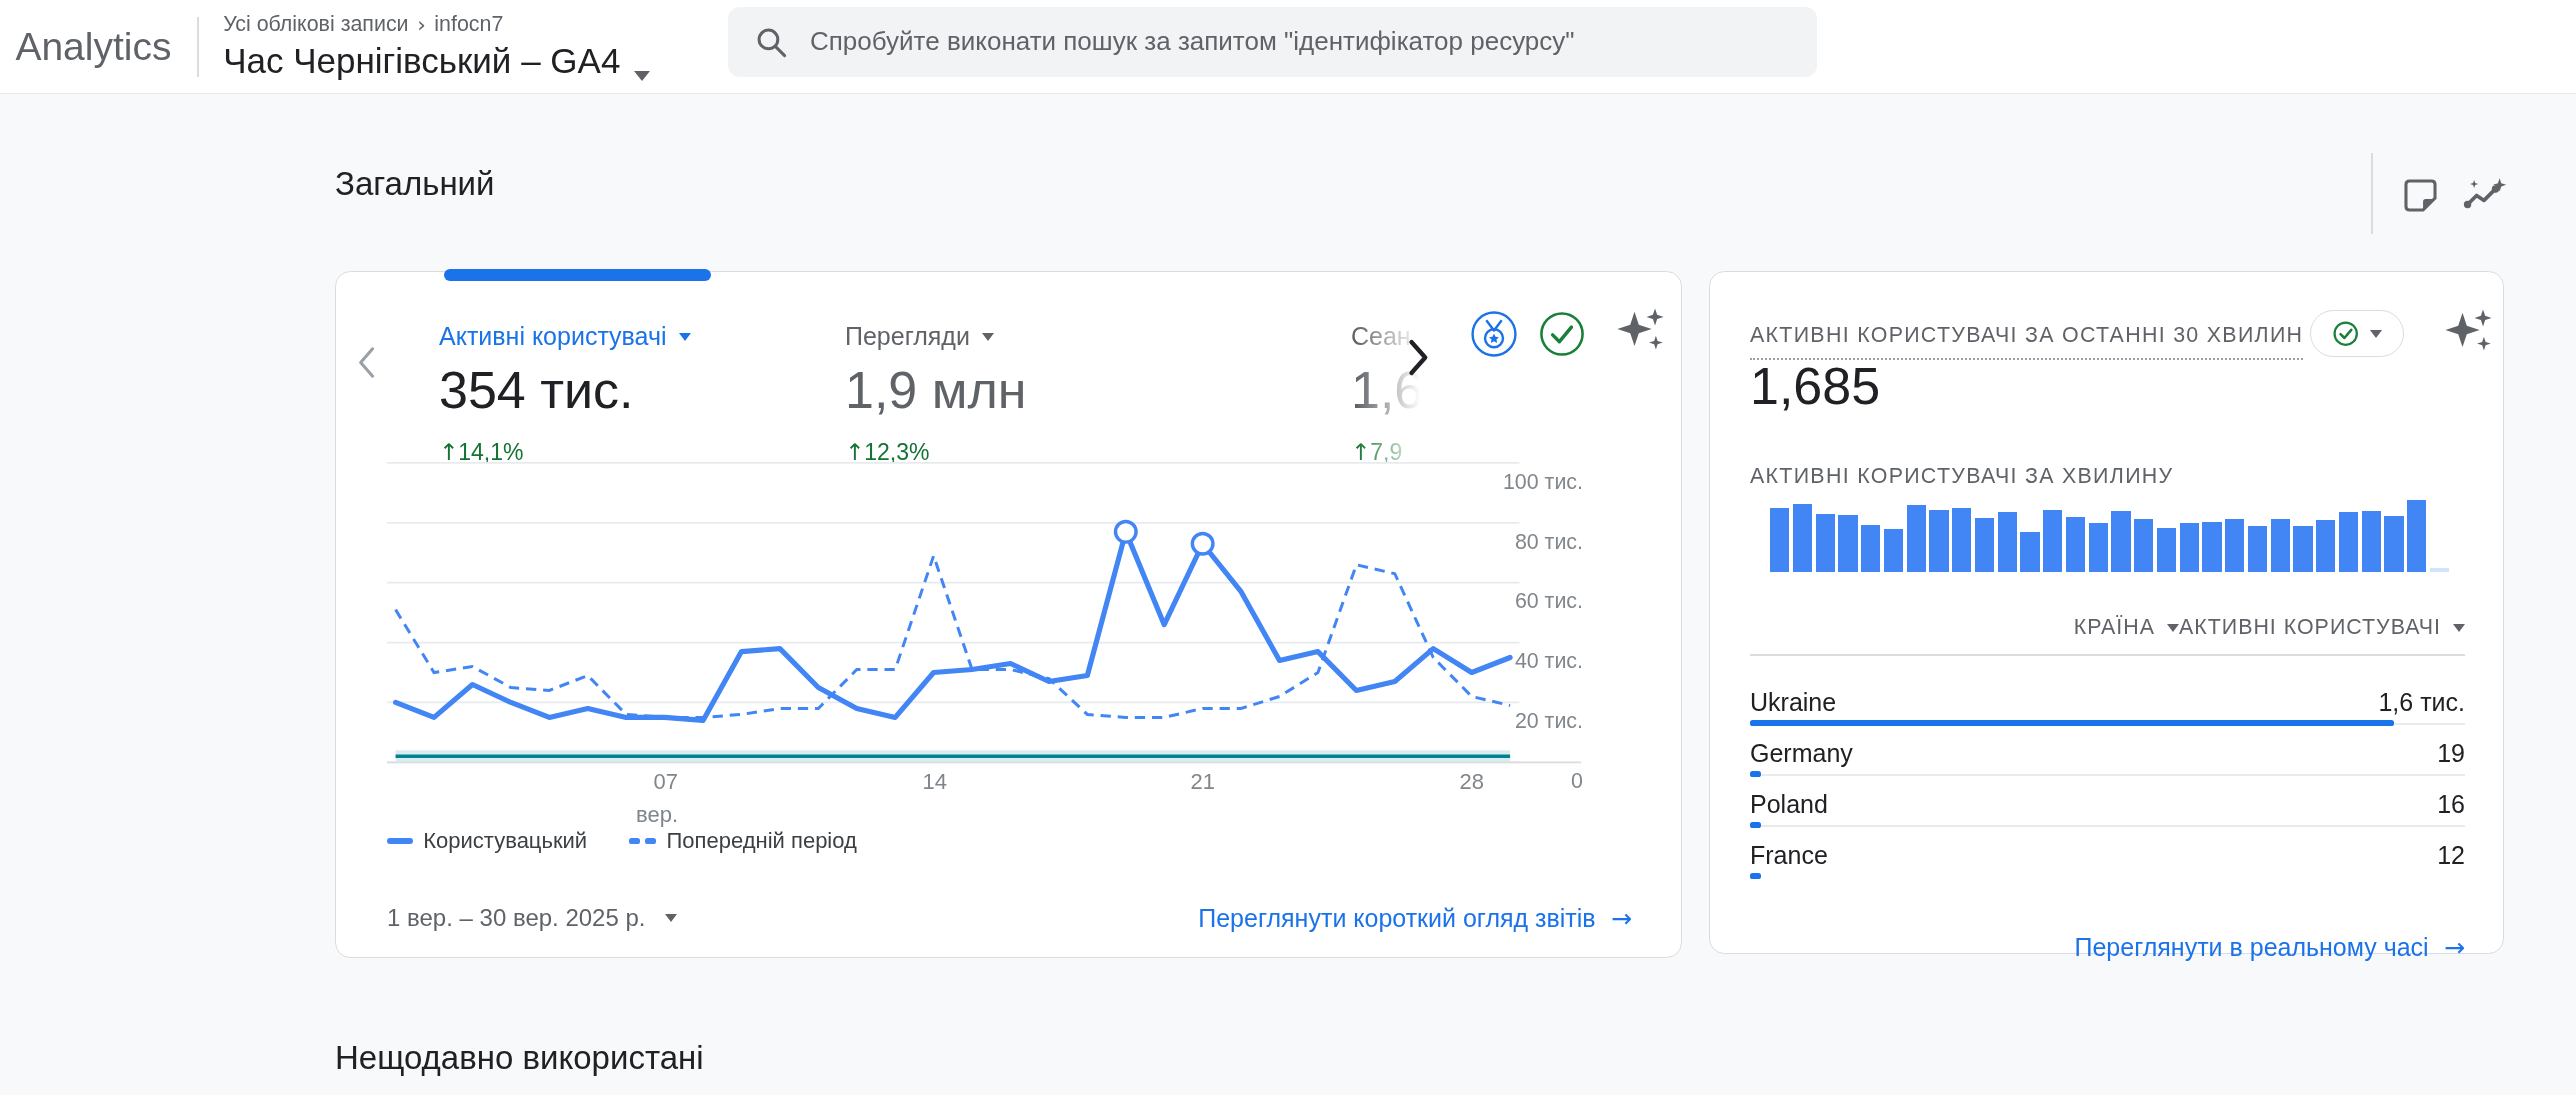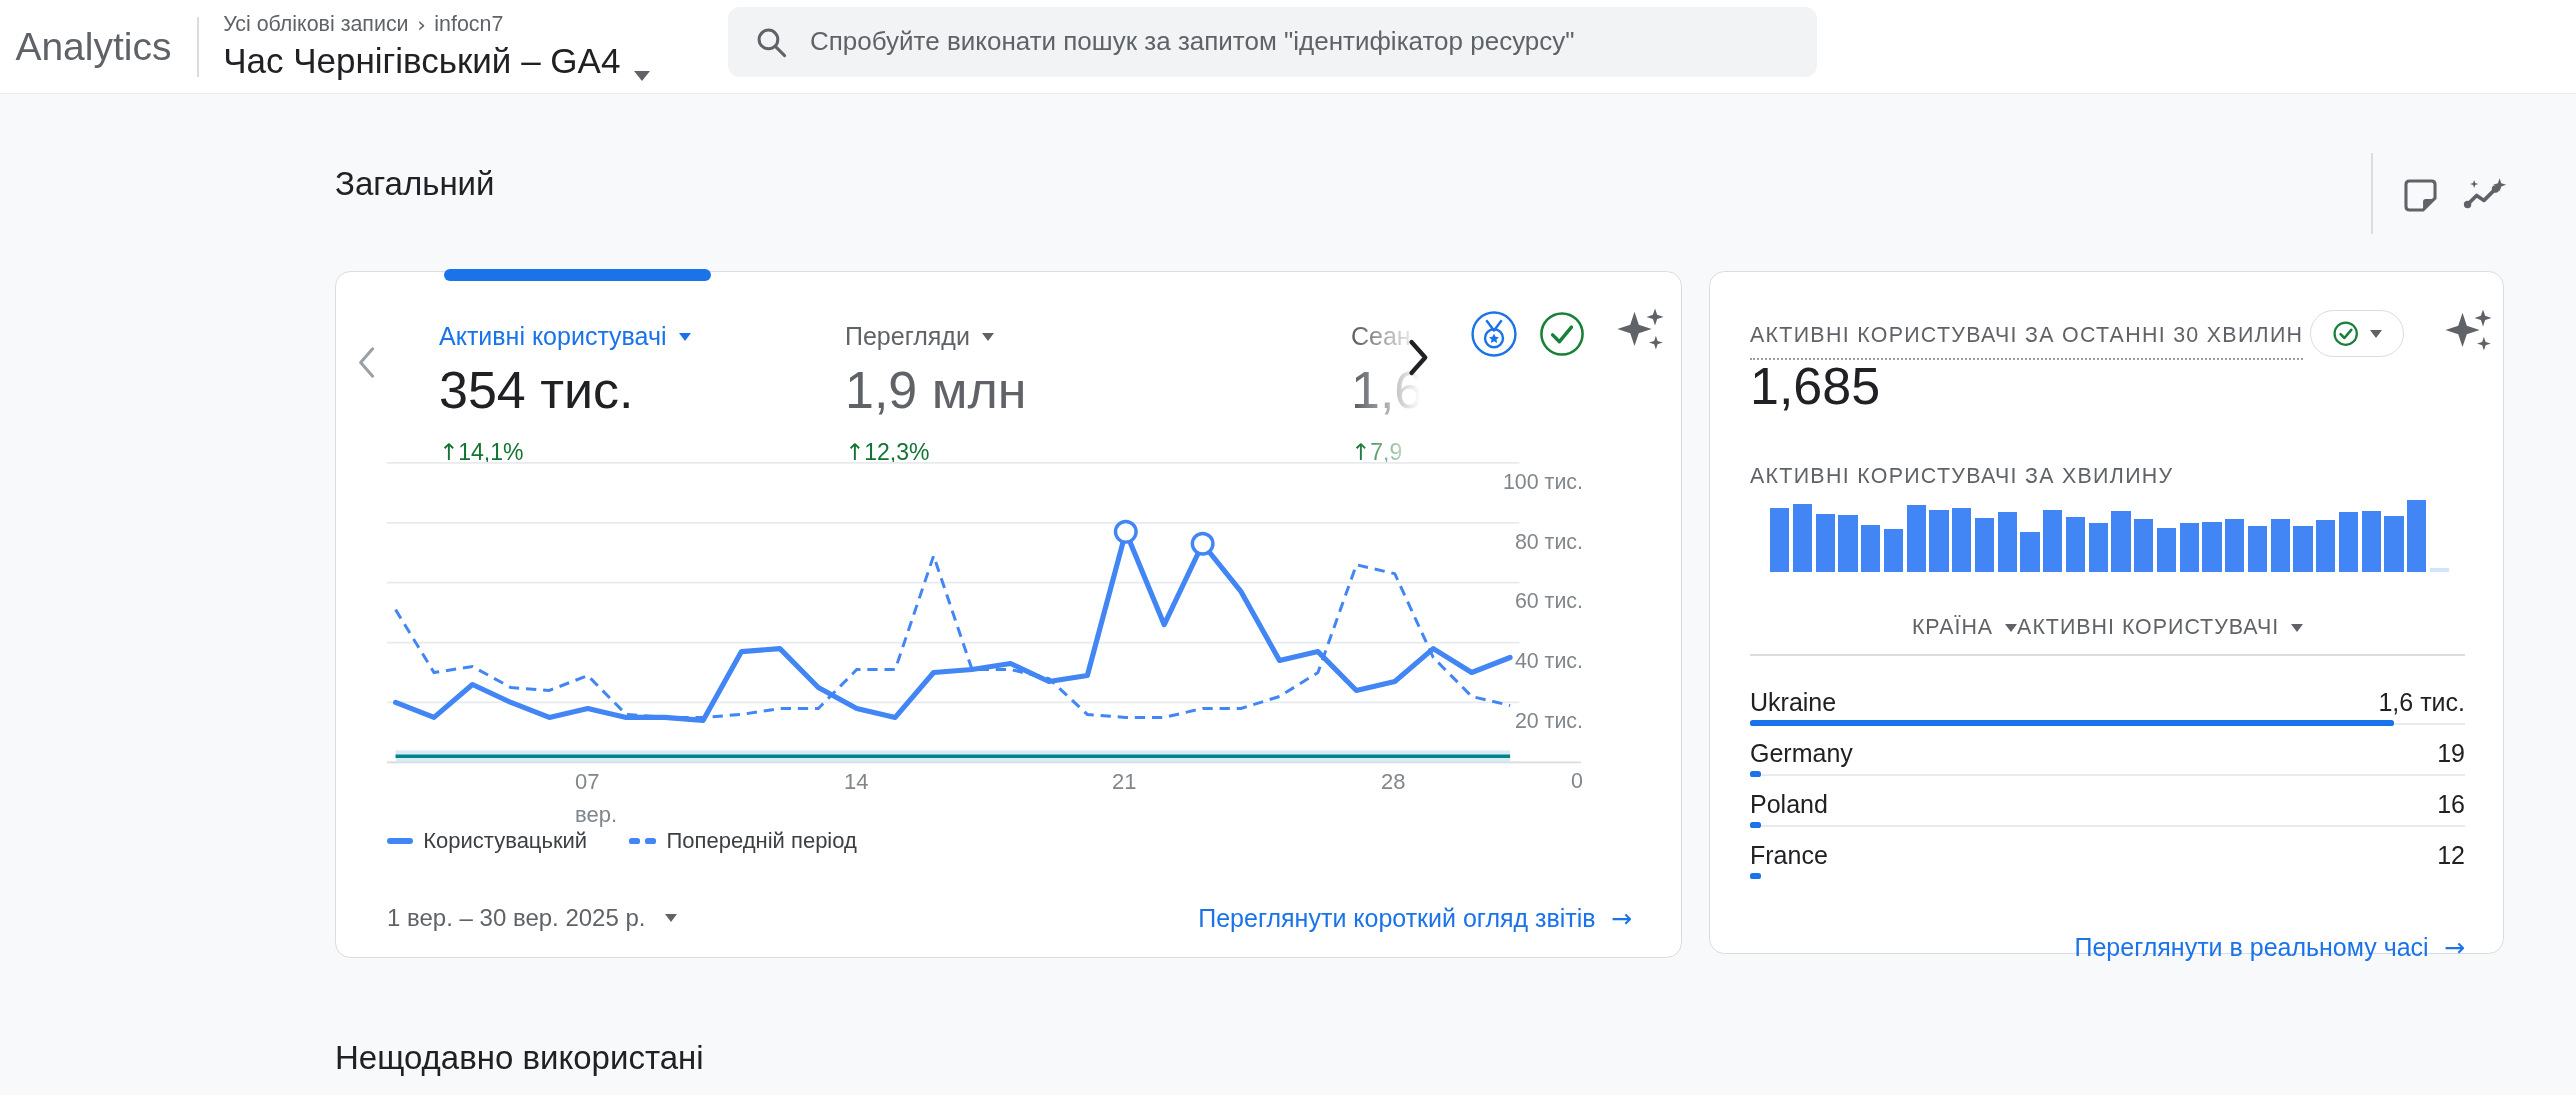--- a/index.html
+++ b/index.html
@@ -51,21 +51,21 @@
   .metric.active .metric-value { color:#202124; }
   .metric-delta { font-size:23px; color:#137333; margin-top:19px; }
   .fade-right { position:absolute; left:1020px; top:31px; width:117px; height:172px;
                 background:linear-gradient(90deg, rgba(255,255,255,0), #ffffff 55%); }
   .mini-icon { position:absolute; top:38px; }
   .ic-medal { left:1134px; } .ic-check { left:1202px; } .ic-spark { left:1278px; top:33px; }
 
   
   .chart-wrap { position:absolute; left:51px; top:190px; width:1201px; height:360px; }
   .ylab { position:absolute; left:1103px; width:93px; text-align:right; font-size:21.4px; color:#80868b; }
-  .xlab { position:absolute; width:103px; text-align:left; font-size:22px; color:#80868b; top:307px; }
+  .xlab { position:absolute; width:103px; text-align:right; font-size:22px; color:#80868b; top:307px; }
   .xlab .sub { margin-top:6.9px; }
 
   
   .legend { position:absolute; left:51px; top:556px; display:flex; align-items:center; gap:25px; font-size:22px; color:#3c4043; }
   .legend .item { display:flex; align-items:center; gap:10.3px; margin-right:17px; }
   .sw-solid { width:26px; height:6.9px; border-radius:3.4px; background:#4285f4; }
   .sw-dash  { display:flex; gap:5.1px; }
   .sw-dash span { width:11px; height:6.9px; border-radius:2.6px; background:#4285f4; }
   .sw-band  { width:27.4px; height:17px; background:#cfe8ee; position:relative; }
   .sw-band i { position:absolute; left:0; right:0; top:6.9px; height:3.4px; background:#00838f; }
@@ -80,21 +80,21 @@
   .rt-title { position:absolute; left:40px; top:51px; font-size:21.4px; letter-spacing:1.3px; color:#5f6368;
               border-bottom:2.6px dotted #9aa0a6; padding-bottom:10.3px; }
   .rt-pill { position:absolute; left:600px; top:38px; width:94px; height:47px; border:1.7px solid #dadce0;
              border-radius:24px; display:flex; align-items:center; justify-content:center; gap:10.3px; cursor:pointer; background:#fff; }
   .rt-spark { position:absolute; left:732px; top:34px; }
   .rt-value { position:absolute; left:40px; top:84px; font-size:52px; color:#202124; }
   .rt-minute-label { position:absolute; left:40px; top:192px; font-size:21.4px; letter-spacing:1.3px; color:#5f6368; }
   .rt-bars { position:absolute; left:60px; top:228px; width:679px; height:72px; display:flex; align-items:flex-end; gap:3.4px; }
   .rt-bars .bar { flex:1; background:#4285f4; }
   .rt-bars .bar.muted { background:#d2e3fc; }
-  .rt-thead { position:absolute; left:40px; right:38px; top:343px; display:flex; justify-content:center;
+  .rt-thead { position:absolute; left:40px; right:38px; top:343px; display:flex; justify-content:flex-end;
               font-size:21.4px; letter-spacing:1px; color:#5f6368; }
   .rt-thead .th { display:flex; align-items:center; gap:12px; cursor:pointer; }
   .rt-tdivider { position:absolute; left:40px; right:38px; top:382px; height:1.7px; background:#dadce0; }
   .rt-rows { position:absolute; left:40px; right:38px; top:384px;margin-top:21px; }
   .rt-row { position:relative; height:51px; display:flex; align-items:center; justify-content:space-between; font-size:25px; color:#202124; }
   .rt-row .progress { position:absolute; left:0; right:0; bottom:1.7px; height:6px; }
   .rt-row .track { position:absolute; left:0; right:0; top:2.6px; height:1.7px; background:#e8eaed; }
   .rt-row:last-child .track { display:none; }
   .rt-row .fill { position:absolute; left:0; top:0; height:6px; border-radius:2.6px; background:#1a73e8; }
   .rt-link { position:absolute; right:38px; top:633px;margin-top:28px; }

